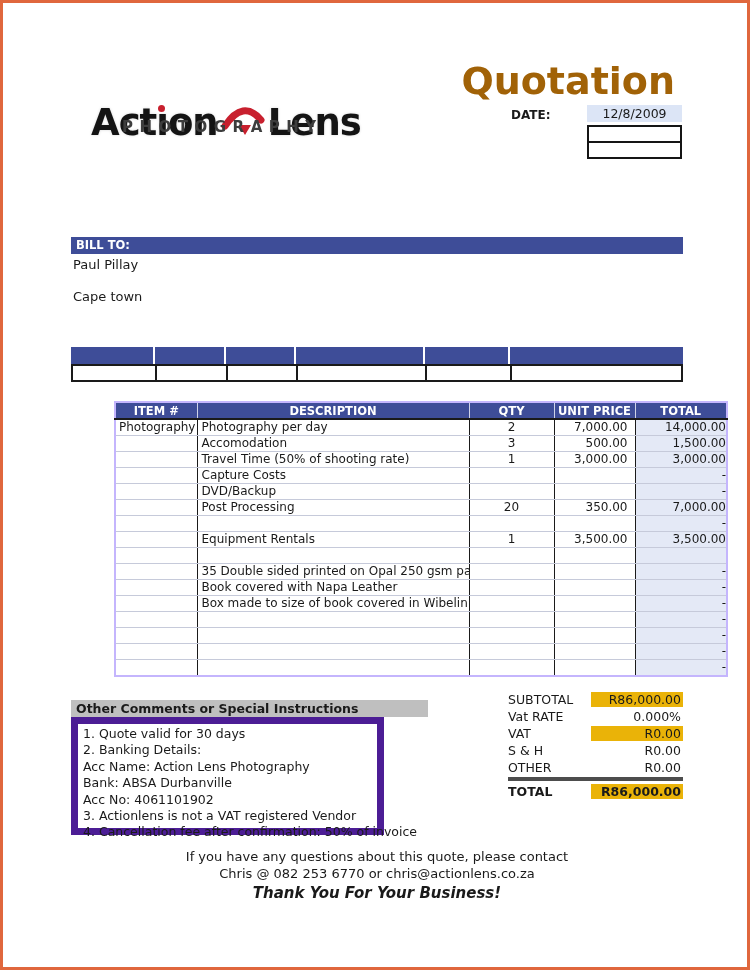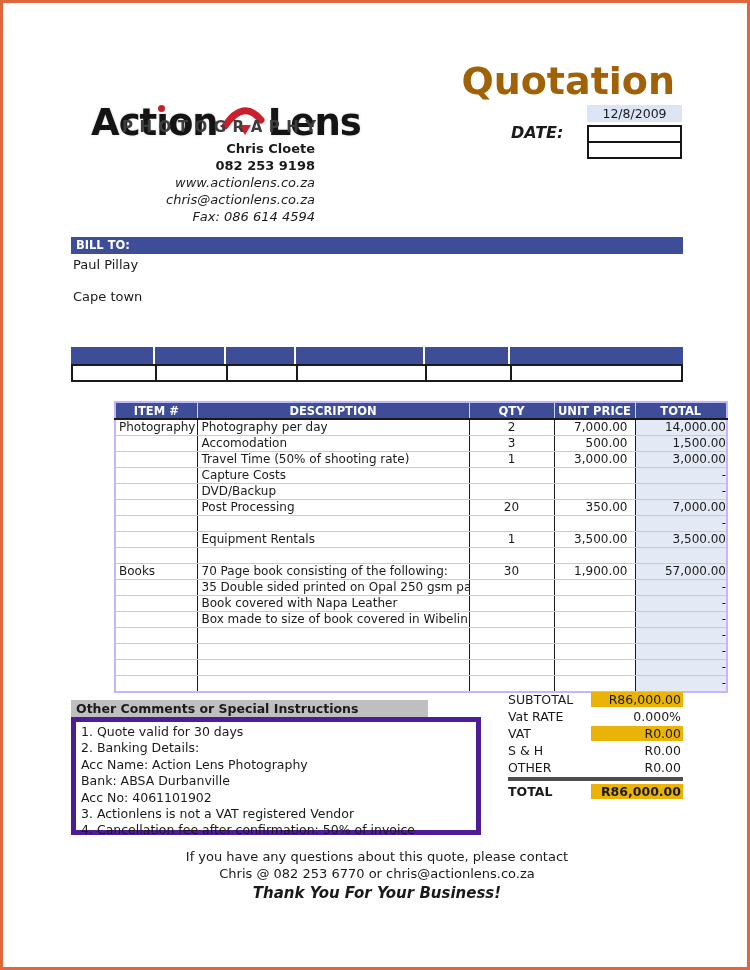--- a/index.html
+++ b/index.html
@@ -28,21 +28,21 @@
     position:absolute; left:68px; top:137px; width:244px; text-align:right;
     font-size:13px; line-height:17px;
   }
   .contact .b { font-weight:bold; }
   .contact .i { font-style:italic; }
 
   .quote-title {
     position:absolute; right:72px; top:56px; font-size:38px; font-weight:bold;
     color:#a16207; letter-spacing:0;
   }
-  .date-label { position:absolute; left:508px; top:120px; font-size:16px; font-weight:bold;font-style:italic; }
+  .date-label { position:absolute; left:508px; top:105px; font-size:12px; font-weight:bold; }
   .date-cell  { position:absolute; left:584px; top:102px; width:95px; height:17px;
                 background:#dce5f6; font-size:12.5px; text-align:center; line-height:17px; }
   .date-boxes { position:absolute; left:584px; top:122px; width:95px; height:34px;
                 border:2px solid #151515; background:#fff; }
   .date-boxes .divider { position:absolute; left:0; right:0; top:50%; height:2px;
                          background:#151515; margin-top:-1px; }
 
   
   .billto-bar { position:absolute; left:68px; top:234px; width:612px; height:17px;
                 background:#3e4d98; color:#fff; font-weight:bold; font-size:11.5px;
@@ -83,22 +83,22 @@
   .totals-row .val { width:92px; text-align:right; padding-right:2px; }
   .val.shade { background:#eab308; }
   .totals-bar { position:absolute; left:505px; top:774px; width:175px; height:4px;
                 background:#4d4d4d; }
   .totals-row.bold { font-weight:bold; }
 
   
   .comments-hdr { position:absolute; left:68px; top:697px; width:357px; height:17px;
                   background:#bfbfbf; font-size:12.5px; font-weight:bold;
                   line-height:17px; padding-left:5px; }
-  .comments-box { position:absolute; left:68px; top:714px; width:410px; height:118px;
-                  border:5px solid #4c1d95; padding:2px 0 8px 5px; }
+  .comments-box { position:absolute; left:68px; top:714px; width:313px; height:118px;
+                  border:7px solid #4c1d95; padding:2px 0 8px 5px; }
   .comments-box .cline { font-size:12.5px; line-height:16.4px; white-space:nowrap; }
 
   
   .footer { position:absolute; left:68px; top:845px; width:612px; text-align:center; }
   .footer .f1 { font-size:13px; line-height:17px; }
   .footer .f3 { font-size:15px; font-weight:bold; font-style:italic; margin-top:2px; }
 </style>
 </head>
 <body>
 
@@ -109,27 +109,20 @@
       <span class="i-wrap">ı<span class="i-dot"></span></span>
       <span>on</span>
       <svg class="logo-icon" width="46" height="32" viewBox="0 0 46 32">
       <path d="M5 21 Q 23 -6 41 15" fill="none" stroke="#c8202e" stroke-width="7" stroke-linecap="round"></path>
       <path d="M19 20 L31 20 L25 30 Z" fill="#c8202e"></path>
     </svg>
       <span>Lens</span>
   </div>
   <div class="logo-sub">PHOTOGRAPHY</div>
 
-  <div class="contact">
-    <div class="b">Chris Cloete</div>
-    <div class="b">082 253 9198</div>
-    <div class="i">www.actionlens.co.za</div>
-    <div class="i">chris@actionlens.co.za</div>
-    <div class="i">Fax: 086 614 4594</div>
-  </div>
 
   <div class="quote-title">Quotation</div>
   <div class="date-label">DATE:</div>
   <div class="date-cell">12/8/2009</div>
   <div class="date-boxes">
     <div class="divider"></div>
   </div>
 
   <div class="billto-bar">BILL TO:</div>
   <div class="bill-name">Paul Pillay</div>
@@ -229,27 +222,20 @@
           <td class="col-total">3,500.00</td>
         </tr>
         <tr>
           <td class="col-item"></td>
           <td class="col-desc"></td>
           <td class="col-qty"></td>
           <td class="col-price"></td>
           <td class="col-total"></td>
         </tr>
         <tr>
-          <td class="col-item">Books</td>
-          <td class="col-desc">70 Page book consisting of the following:</td>
-          <td class="col-qty">30</td>
-          <td class="col-price">1,900.00</td>
-          <td class="col-total">57,000.00</td>
-        </tr>
-        <tr>
           <td class="col-item"></td>
           <td class="col-desc">35 Double sided printed on Opal 250 gsm paper</td>
           <td class="col-qty"></td>
           <td class="col-price"></td>
           <td class="col-total">-</td>
         </tr>
         <tr>
           <td class="col-item"></td>
           <td class="col-desc">Book covered with Napa Leather</td>
           <td class="col-qty"></td>

